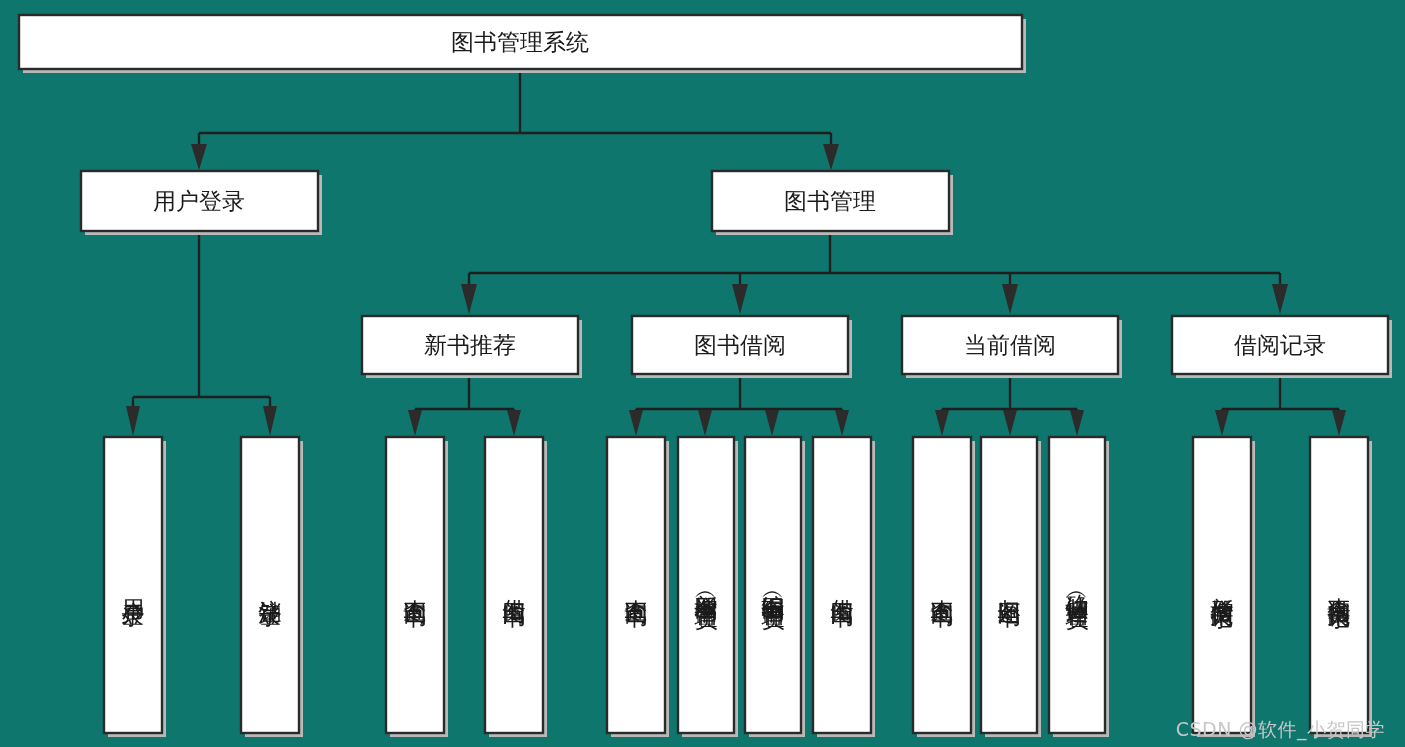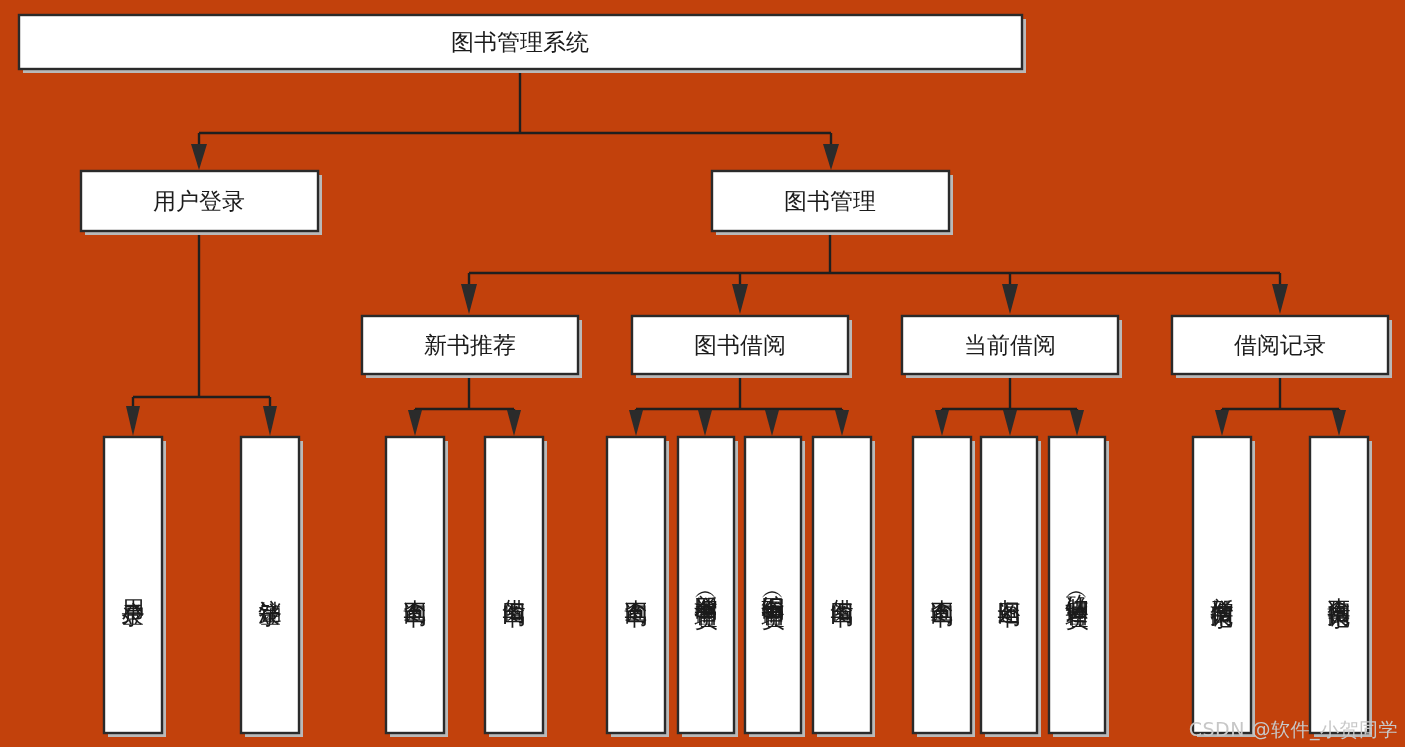--- a/index.html
+++ b/index.html
@@ -10,21 +10,21 @@
   body {
     width: 1405px;
     height: 747px;
     font-family: "DejaVu Sans", "Liberation Sans", sans-serif;
     overflow: hidden;
   }
   #diagram-root {
     position: relative;
     width: 1405px;
     height: 747px;
-    background: #c2410c;
+    background: #0f766e;
   }
   svg#flow-svg {
     position: absolute;
     left: 0;
     top: 0;
     width: 1405px;
     height: 747px;
     display: block;
   }
   .node-box {
@@ -67,21 +67,21 @@
     font-family: "DejaVu Sans", "Liberation Sans", sans-serif;
     font-size: 23px;
     line-height: 1.08;
     letter-spacing: 2px;
     color: #1b1b1b;
     pointer-events: none;
     text-align: center;
   }
   #watermark {
     position: absolute;
-    right: 7px;
+    right: 20px;
     bottom: 4px;
     font-family: "DejaVu Sans", "Liberation Sans", sans-serif;
     font-size: 19px;
     color: #c7c7c7;
     letter-spacing: 0.5px;
     white-space: nowrap;
   }
 </style>
 </head>
 <body>

